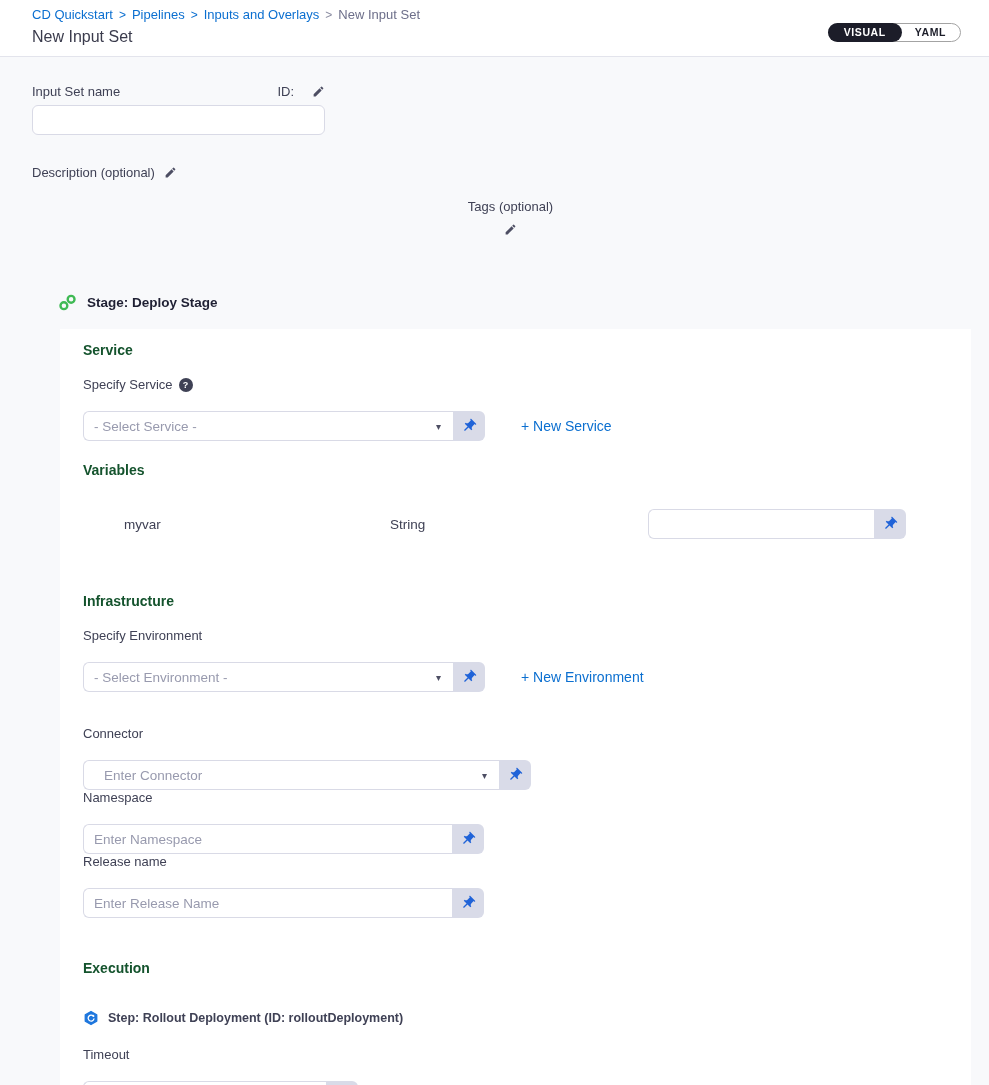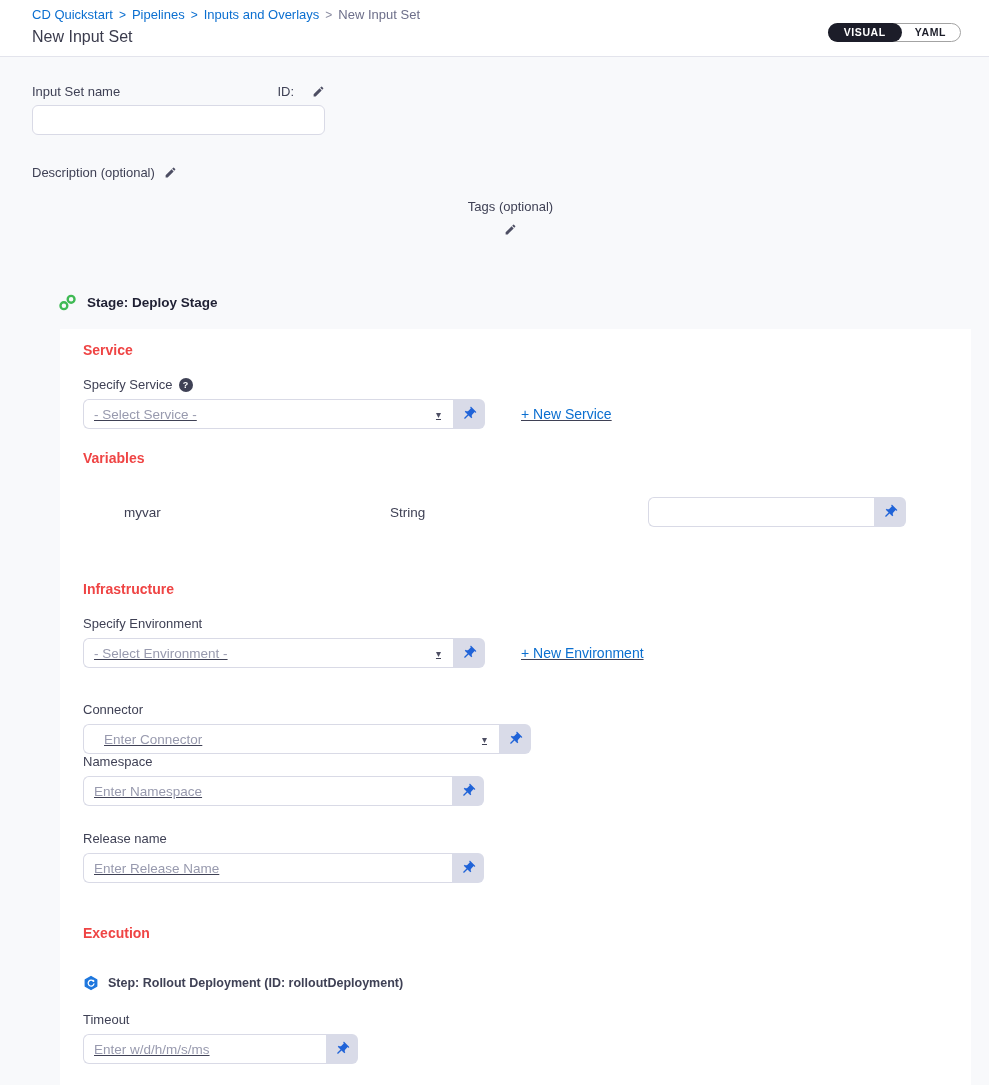--- a/index.html
+++ b/index.html
@@ -74,30 +74,30 @@
   .stage-header { display: flex; align-items: center; gap: 10px; margin: 57px 0 17px 26px; }
   .stage-title { font-size: 13.5px; font-weight: bold; color: #1f2033; }
 
   
   .card {
     background: #ffffff;
     width: 911px;
     margin-left: 28px;
     padding: 13px 65px 23px 23px;
   }
-  .section-heading { font-size: 14px; font-weight: bold; color: #ef4444; }
+  .section-heading { font-size: 14px; font-weight: bold; color: #14532d; }
   .sub-label { font-size: 13px; color: #3f4155; display: flex; align-items: center; gap: 6px; }
   .help-icon {
     width: 14px; height: 14px; border-radius: 50%;
     background: #3f4155; color: #fff;
     font-size: 9px; font-weight: bold;
     display: inline-flex; align-items: center; justify-content: center;
     cursor: pointer;
   }
-  .select-row { display: flex; align-items: center; margin-top: 7px; text-decoration: underline; }
+  .select-row { display: flex; align-items: center; margin-top: 19px; }
   .fake-select {
     height: 30px;
     background: #fff;
     border: 1px solid #d9dae6;
     border-radius: 6px 0 0 6px;
     border-right: none;
     display: flex; align-items: center; justify-content: space-between;
     padding: 0 12px 0 10px;
     cursor: pointer;
   }
@@ -126,21 +126,21 @@
   .mt-specify { margin-top: 19px; }
   .mt-variables { margin-top: 21px; }
   .var-row { display: flex; align-items: center; margin-top: 31px; }
   .var-name { margin-left: 41px; width: 266px; font-size: 13.5px; color: #3f4155; }
   .var-type { width: 180px; font-size: 13.5px; color: #3f4155; }
   .var-input-group { margin-left: auto; }
   .var-value-input { width: 226px; }
   .mt-infra { margin-top: 54px; }
   .mt-connector { margin-top: 34px; }
   .mt-field { margin-top: 0; }
-  .mt-release { margin-top: 25px; }
+  .mt-release { }
   .mt-exec { margin-top: 42px; }
   .step-row { display: flex; align-items: center; gap: 9px; margin-top: 34px; }
   .step-title { font-size: 12.5px; font-weight: bold; color: #3f4155; }
   .mt-timeout { margin-top: 21px; }
   .ns-input { width: 369px; }
   .timeout-input { width: 243px; }
   .stage-icon { width: 19px; height: 19px; }
   .step-icon { width: 16px; height: 16px; }
 </style>
 </head>

